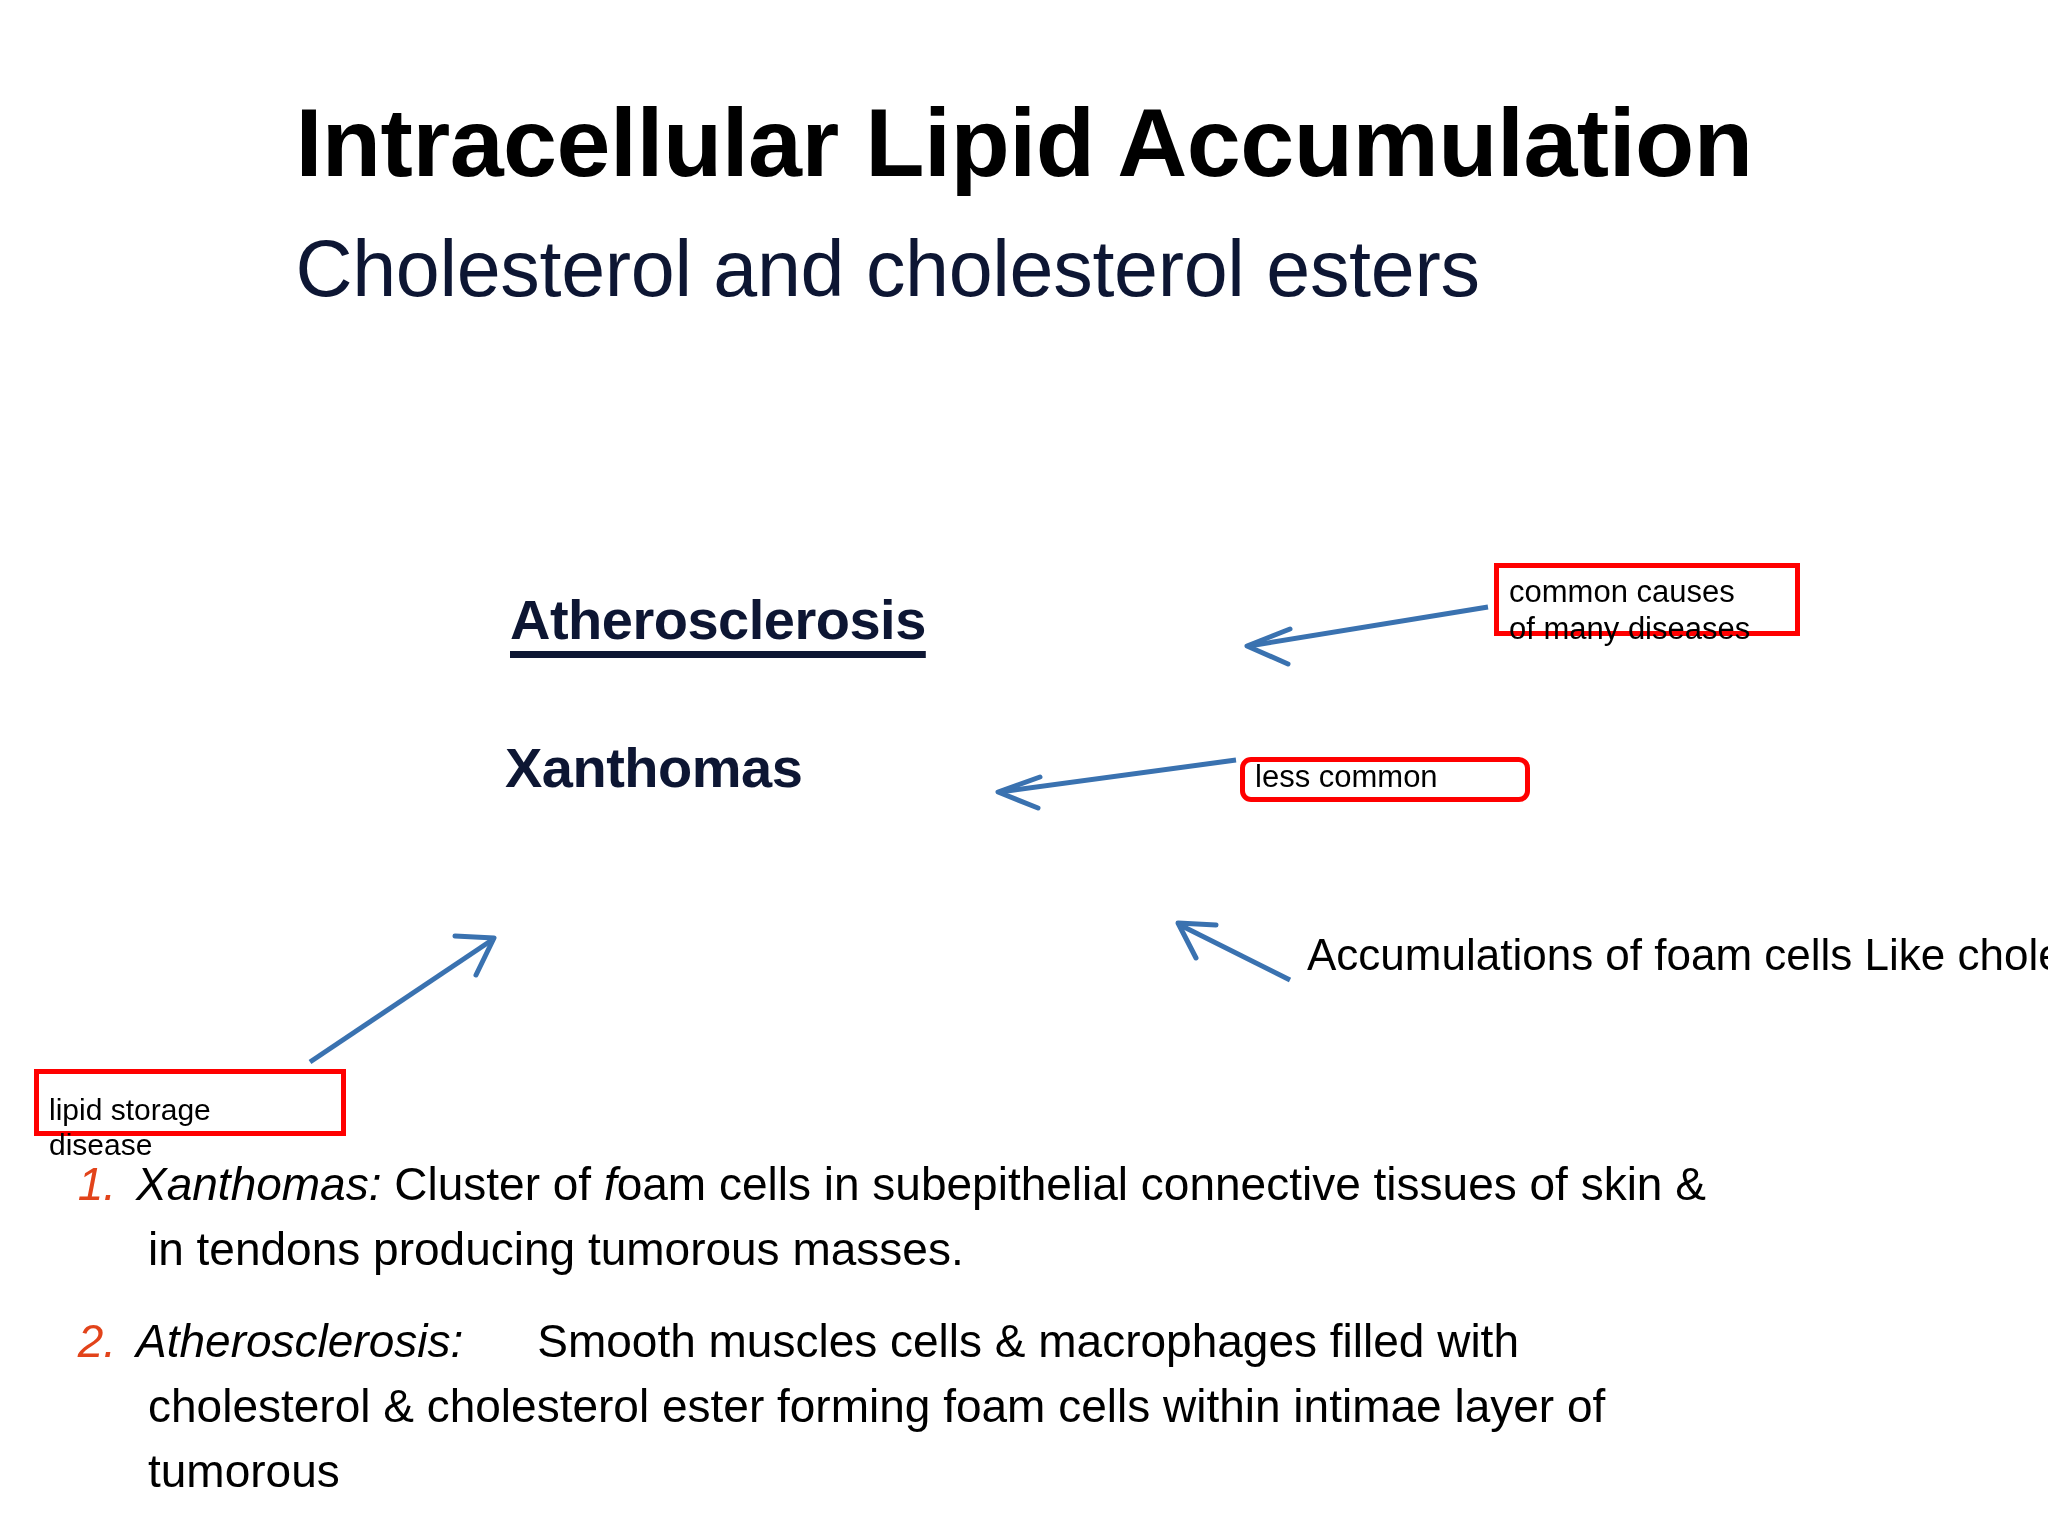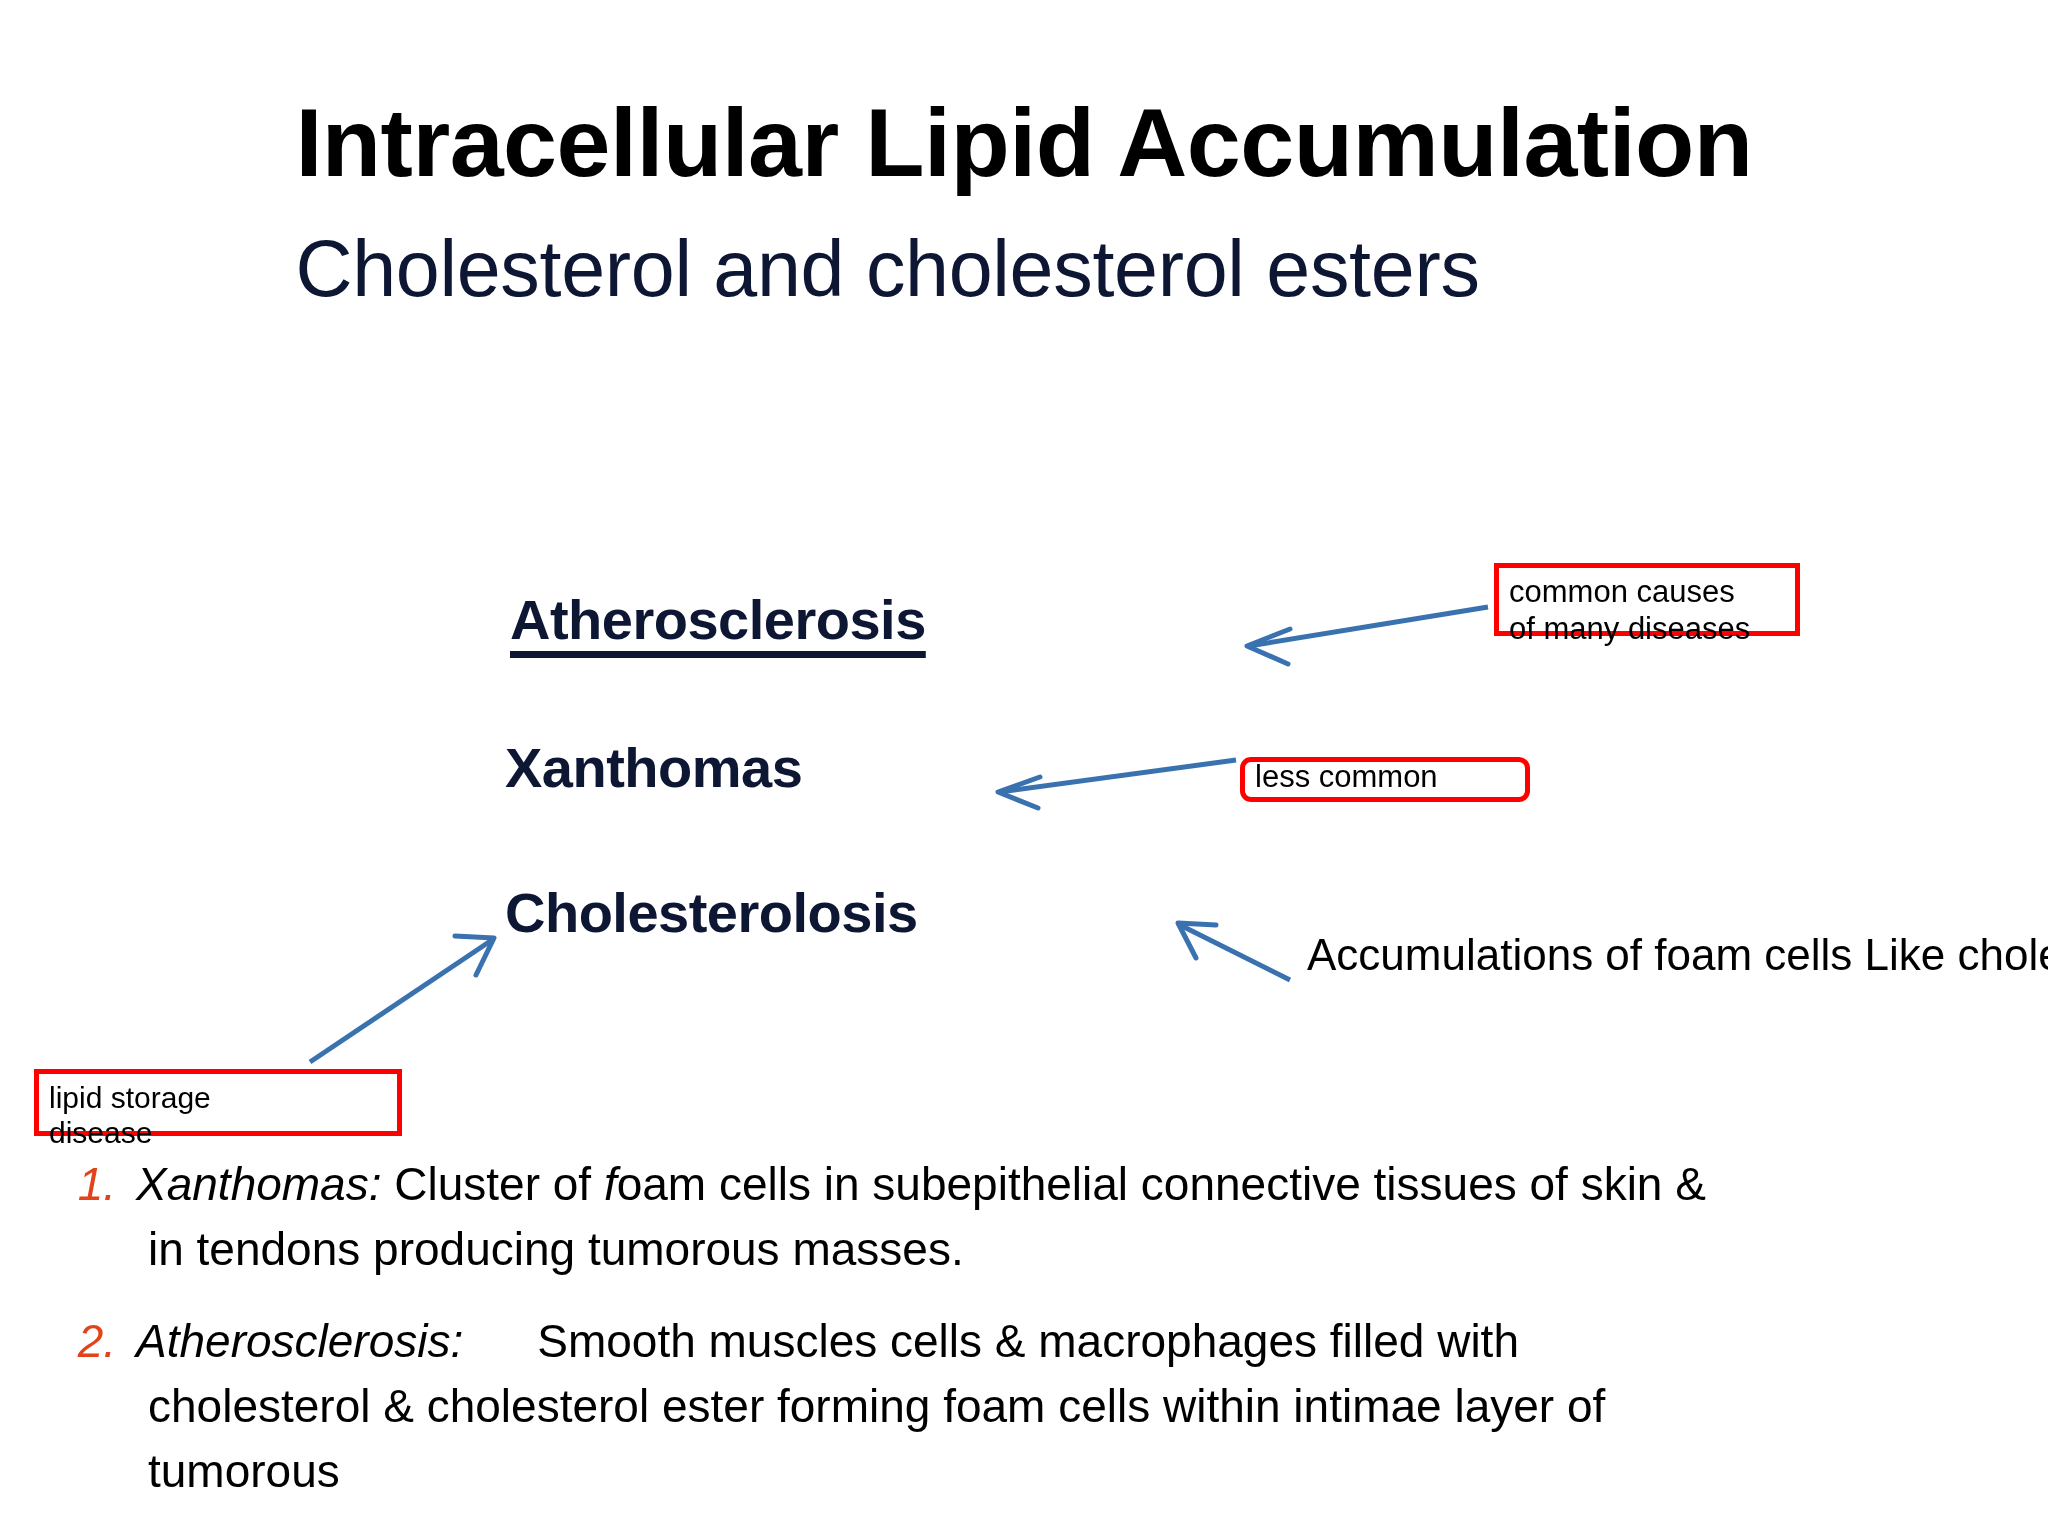--- a/index.html
+++ b/index.html
@@ -77,22 +77,22 @@
     color: #000000;
     font-family: Liberation Sans, sans-serif;
     font-size: 31px;
     line-height: 1.18;
     padding: 6px 10px 7px 10px;
     white-space: nowrap;
   }
   #redbox-common-causes { left: 1494px; top: 563px; width: 306px; height: 73px; }
   #redbox-less-common   { left: 1240px; top: 757px; width: 290px; height: 45px;
                           padding-top: 2px; display: flex; align-items: center; border-radius: 11px; }
-  #redbox-lipid-storage { left: 34px;  top: 1069px; width: 368px; height: 67px;
-                          font-size: 30px; padding-top: 6px; }
+  #redbox-lipid-storage { left: 34px;  top: 1069px; width: 312px; height: 67px;
+                          font-size: 30px; padding-top: 18px; }
   .redbox .line { display: block; }
 
   
   .plain-note {
     position: absolute;
     font-family: "Liberation Sans", sans-serif;
     font-size: 44px;
     line-height: 1.28;
     color: #000000;
     white-space: nowrap;
@@ -149,21 +149,20 @@
 </head>
 <body>
 
 <div id="slide">
 
   <div class="title-main">Intracellular Lipid Accumulation</div>
   <div class="title-sub">Cholesterol and cholesterol esters</div>
 
   <div id="heading-athero" class="dz-heading is-underlined">Atherosclerosis</div>
   <div id="heading-xanth" class="dz-heading">Xanthomas</div>
-  <div id="heading-chol" class="dz-heading">Cholesterolosis</div>
 
   <svg id="arrows" viewBox="0 0 2048 1536">
 
     <g>
       <line x1="1488" y1="607" x2="1249" y2="646" stroke="#3a72b0" stroke-width="5"></line>
       <polyline points="1290,629 1247,646 1288,664" fill="none" stroke="#3a72b0" stroke-width="5" stroke-linecap="round" stroke-linejoin="round"></polyline>
     </g>
 
     <g>
       <line x1="1236" y1="760" x2="1000" y2="792" stroke="#3a72b0" stroke-width="5"></line>

